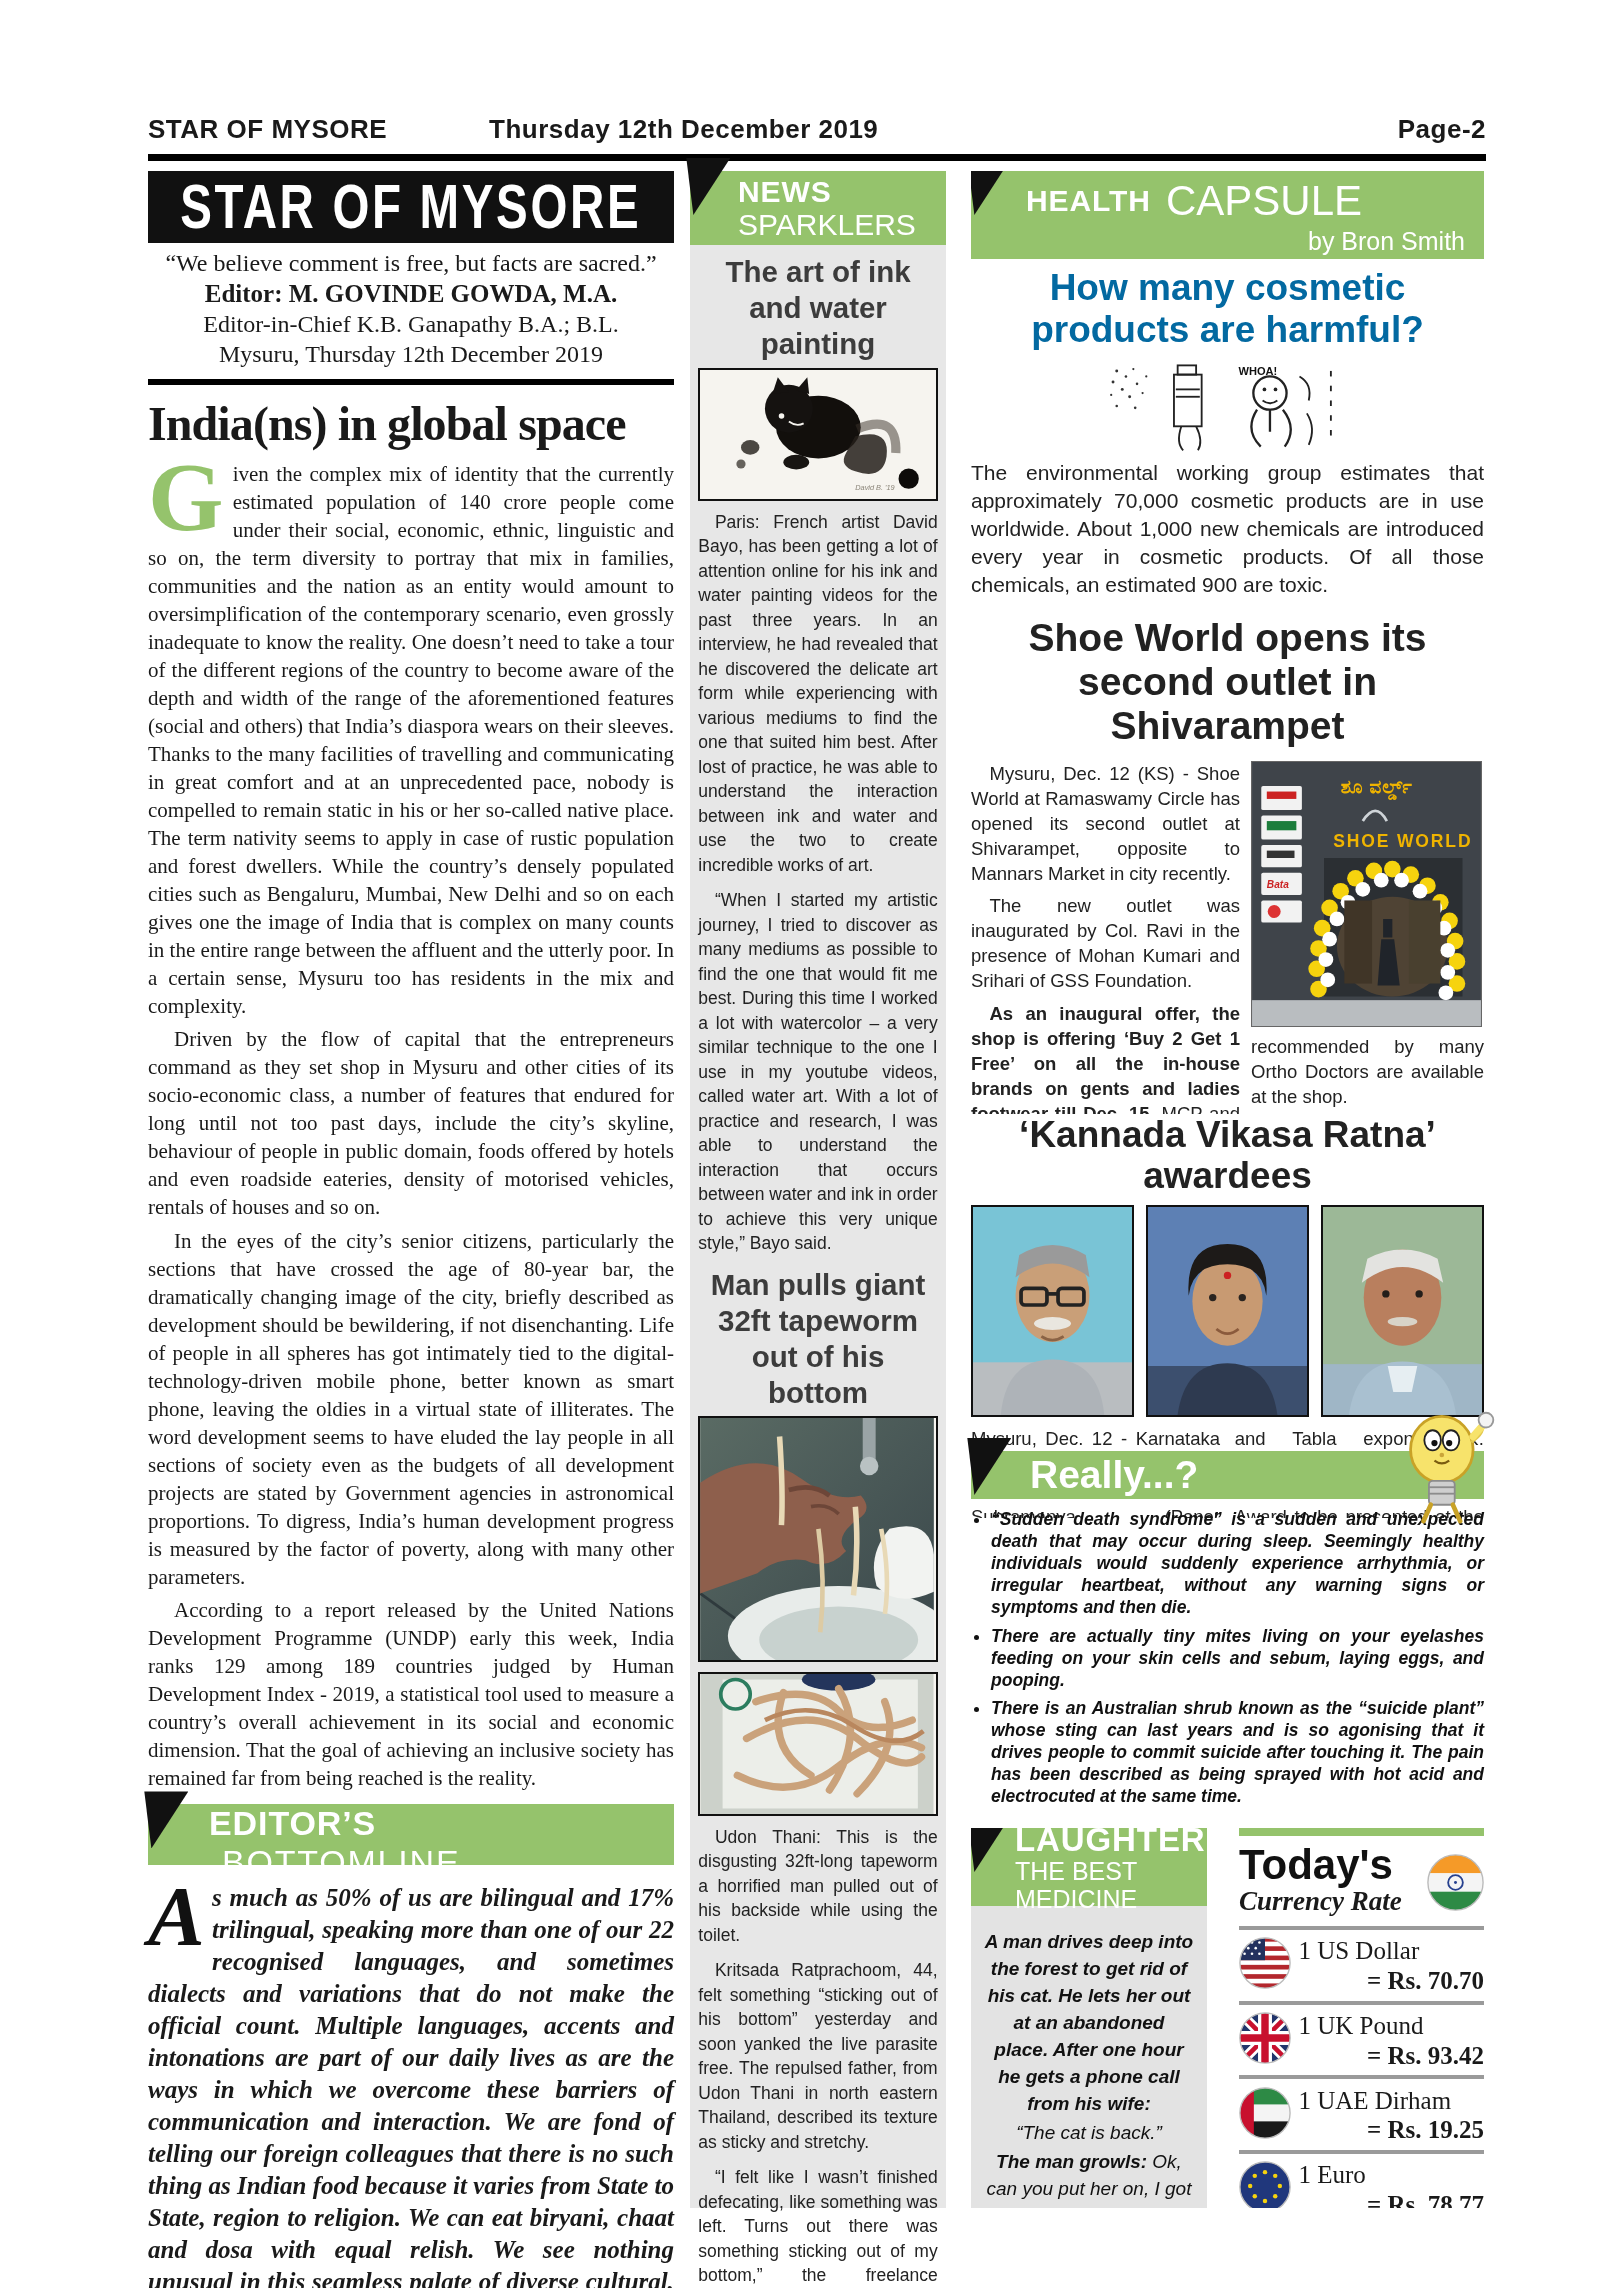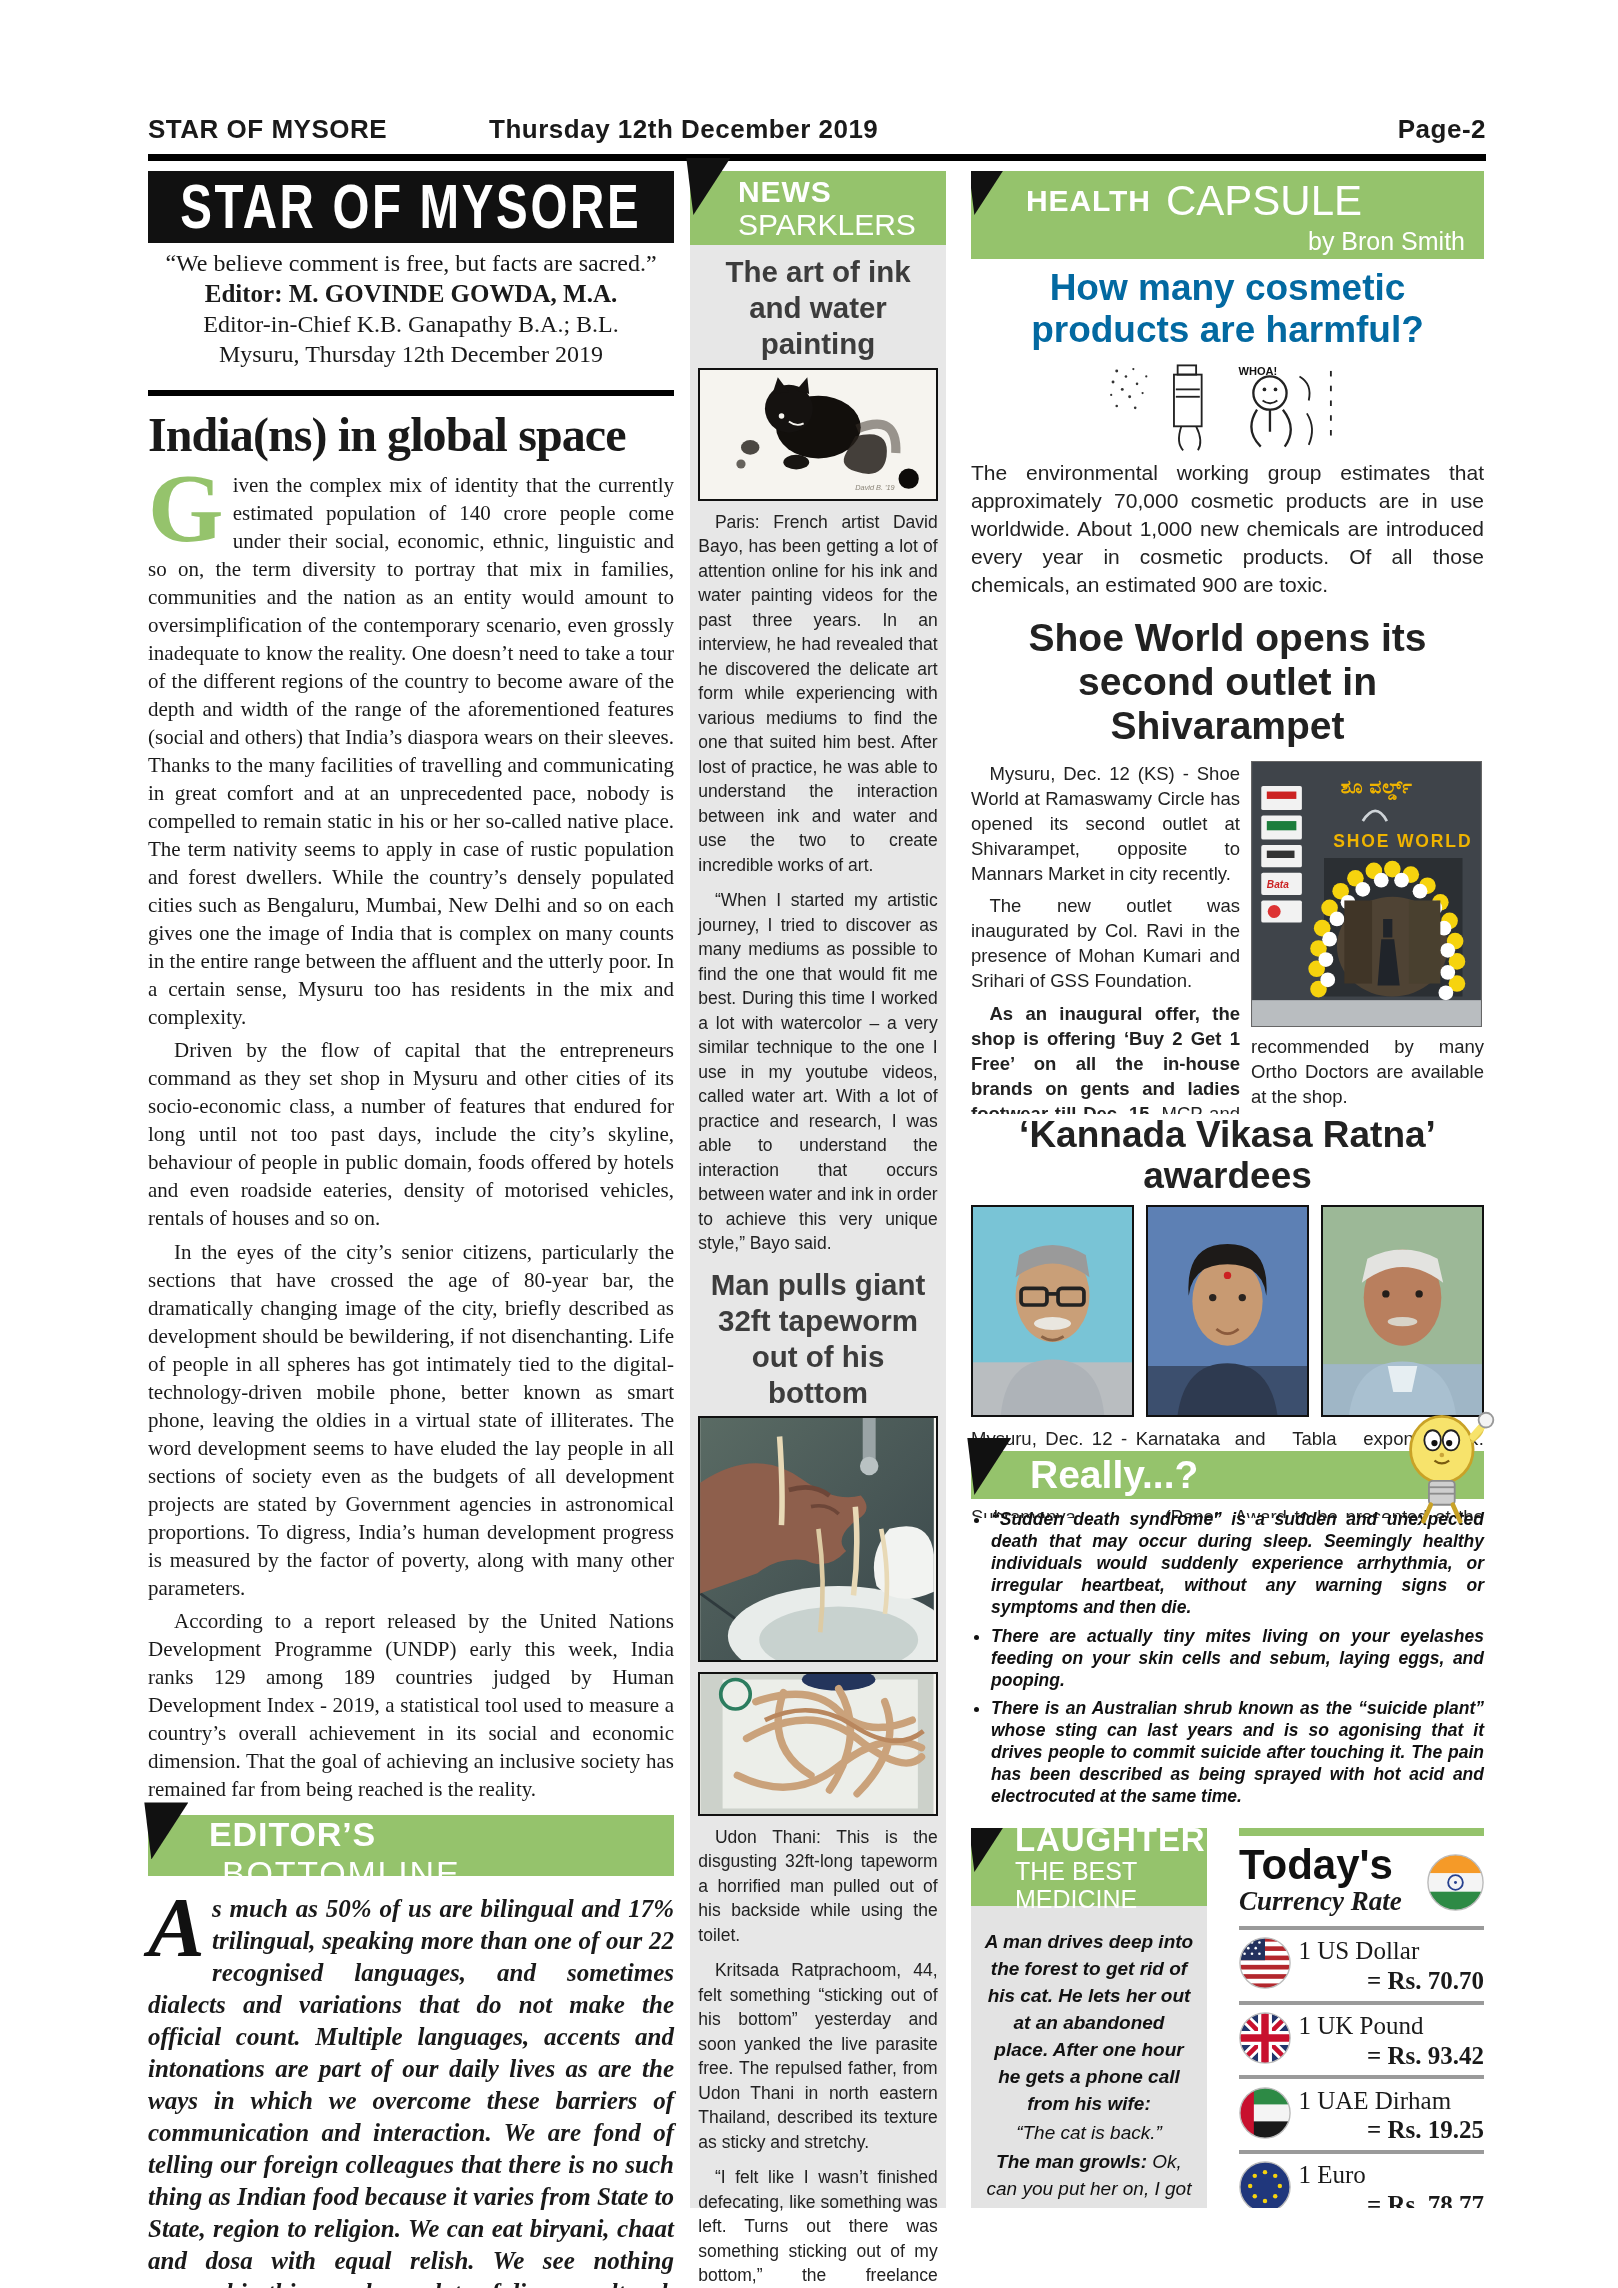--- a/index.html
+++ b/index.html
@@ -17,21 +17,21 @@
   .gbar { position:relative; background:#95c36c; color:#fff; }
   .fold { position:absolute; left:-3.7px; top:-13px; width:44px; height:57px; background:#111;
           clip-path:polygon(0 0, 100% 0, 16% 100%); }
 
   
   .col-left { position:absolute; left:148px; top:171px; width:526px; }
   .mast-box { width:526px; height:72px; background:#111; display:flex; align-items:center; justify-content:center; }
   .mast-logo { color:#fff; font-weight:900; font-size:50px; letter-spacing:2.8px;
                display:inline-block; transform:scale(.95,1.25); font-family:"Liberation Sans",sans-serif; }
   .mast-lines { font-family:"Liberation Serif", serif; text-align:center; margin-top:7.4px;
-                border-bottom:6.5px solid #000; padding-bottom:22px; }
+                border-bottom:6.5px solid #000; padding-bottom:11px; }
   .mast-quote { font-size:24px; }
   .mast-editor { font-size:25px; font-weight:bold; margin-top:2.8px; }
   .mast-chief, .mast-date { font-size:24px; margin-top:2.8px; }
 
   .lead-title { font-family:"Liberation Serif", serif; font-weight:bold; font-size:48px;
                 letter-spacing:-0.9px; margin-top:11px; }
   .lead-body { font-family:"Liberation Serif", serif; font-size:21px; line-height:28px;
                text-align:justify; margin-top:9.2px; }
   .lead-body p { margin:0 0 5.5px 0; text-indent:26px; }
   .lead-body p.first { text-indent:0; }

